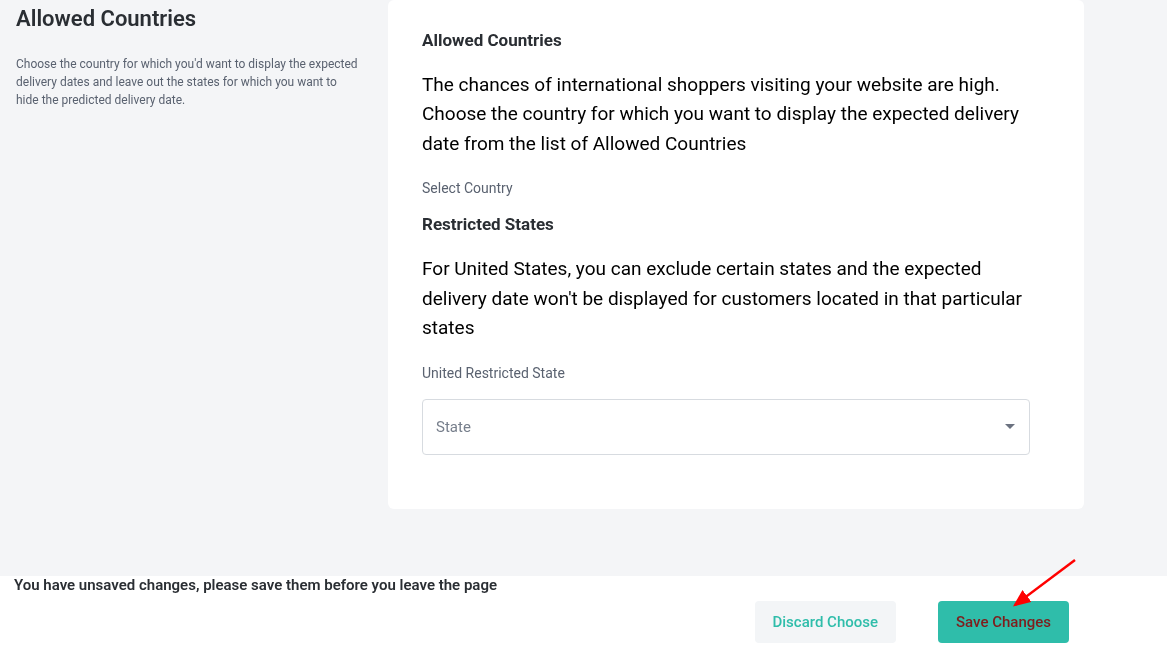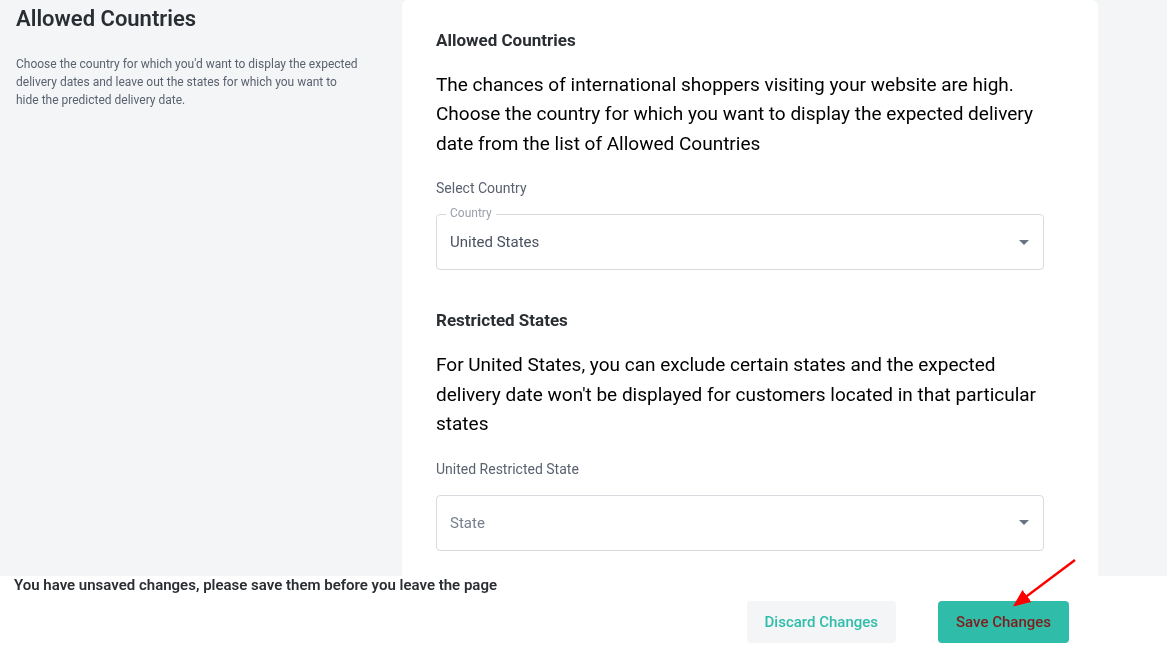--- a/index.html
+++ b/index.html
@@ -11,21 +11,21 @@
       font-family: -apple-system, BlinkMacSystemFont, "Segoe UI", Roboto, "Helvetica Neue", Arial, sans-serif;
       background: #f4f5f7;
       width: 1167px;
       height: 668px;
       overflow: hidden;
       position: relative;
     }
     .main-area {
       display: flex;
       padding: 0 6px 0 16px;
-      gap: 14px;
+      gap: 0;
     }
     .left-col {
       width: 372px;
       padding-top: 6px;
       padding-right: 30px;
     }
     .left-title {
       font-size: 22px;
       font-weight: 600;
       color: #2a2e33;
@@ -151,44 +151,37 @@
 <div class="main-area">
   <div class="left-col">
     <h1 class="left-title">Allowed Countries</h1>
     <p class="left-desc">Choose the country for which you'd want to display the expected delivery dates and leave out the states for which you want to hide the predicted delivery date.</p>
   </div>
 
   <div class="card">
     <div class="card-heading">Allowed Countries</div>
     <p class="card-desc">The chances of international shoppers visiting your website are high. Choose the country for which you want to display the expected delivery date from the list of Allowed Countries</p>
     <div class="field-label">Select Country</div>
-    <div class="select-wrap">
-      <span class="floating-label">Country</span>
-      <div class="select-box">
-        <span class="select-value">United States</span>
-        <span class="caret"></span>
-      </div>
-    </div>
 
     <div class="card-heading">Restricted States</div>
     <p class="card-desc">For United States, you can exclude certain states and the expected delivery date won't be displayed for customers located in that particular states</p>
     <div class="field-label">United Restricted State</div>
     <div class="select-wrap last">
       <div class="select-box">
         <span class="select-placeholder">State</span>
         <span class="caret"></span>
       </div>
     </div>
   </div>
 </div>
 
 <div class="footer-bar">
   <div class="footer-msg">You have unsaved changes, please save them before you leave the page</div>
   <div class="footer-actions">
-    <button class="btn btn-discard">Discard Changes</button>
+    <button class="btn btn-discard">Discard Choose</button>
     <button class="btn btn-save">Save Changes</button>
   </div>
 </div>
 
 <svg class="arrow-annotation" style="left:1005px; top:555px;" width="80" height="60">
   <defs>
     <marker id="arrowhead" markerWidth="8" markerHeight="8" refX="6" refY="3" orient="auto">
       <polygon points="0 0, 7 3, 0 6" fill="#ff0000"></polygon>
     </marker>
   </defs>

